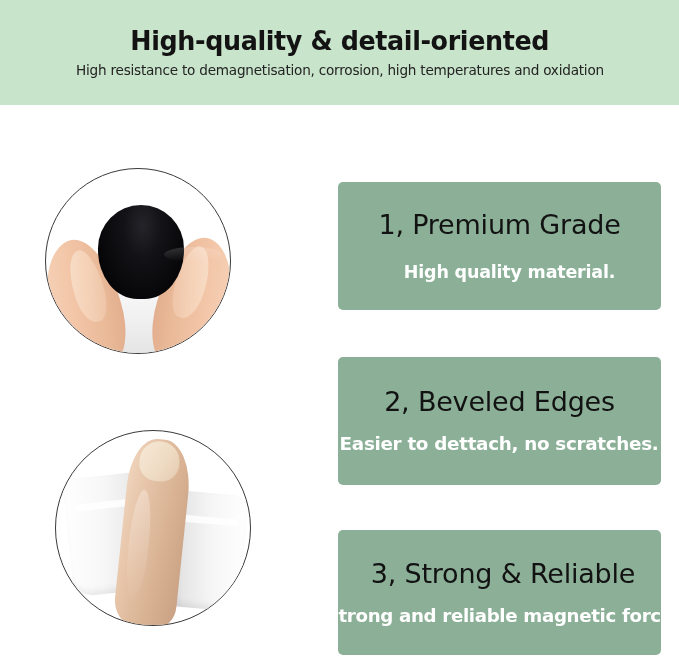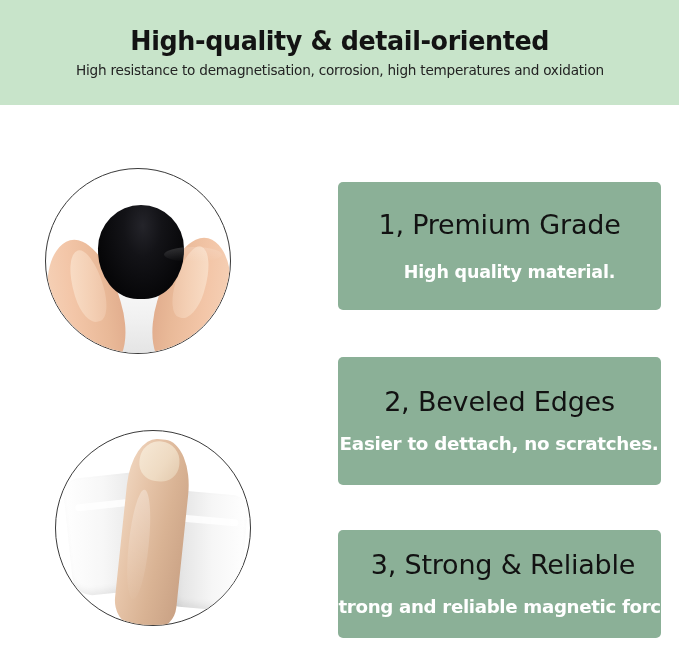--- a/index.html
+++ b/index.html
@@ -231,21 +231,21 @@
     background: #8bb097;
     border-radius: 5px;
     box-sizing: border-box;
     display: flex;
     flex-direction: column;
     align-items: center;
     justify-content: center;
   }
   .card-1 { top: 182px; height: 128px; }
   .card-2 { top: 357px; height: 128px; }
-  .card-3 { top: 530px; height: 108px; padding-left: 7px; }
+  .card-3 { top: 530px; height: 125px; padding-left: 7px; }
 
   .card-title {
     font-family: "DejaVu Sans", sans-serif;
     font-size: 27px;
     font-weight: normal;
     color: #121212;
     letter-spacing: -0.2px;
     line-height: 1;
     margin: 0;
     white-space: nowrap;

